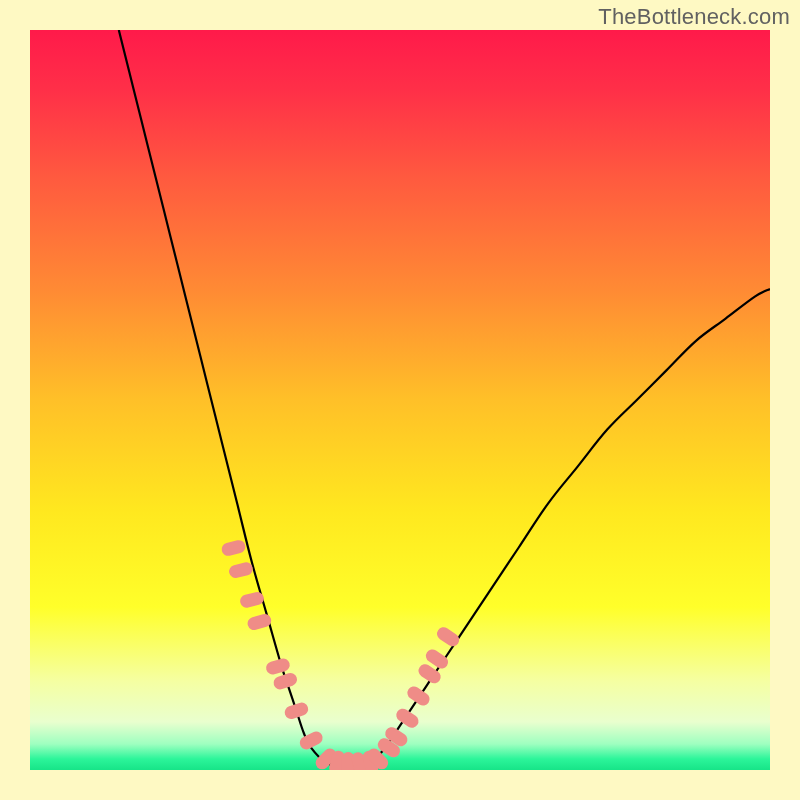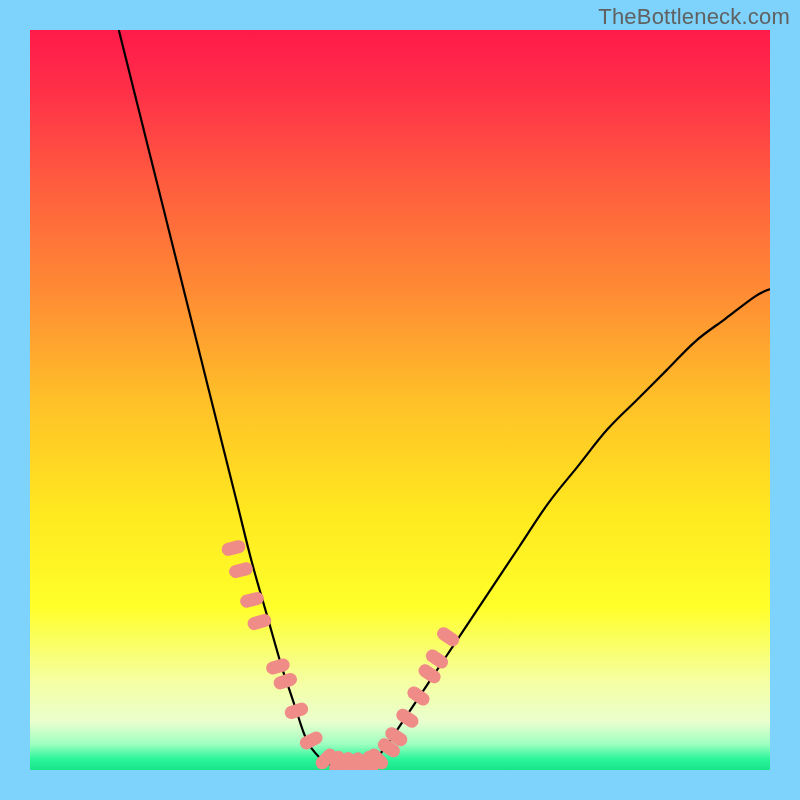--- a/index.html
+++ b/index.html
@@ -7,21 +7,21 @@
     padding: 0;
     width: 800px;
     height: 800px;
     overflow: hidden;
     font-family: Arial, Helvetica, sans-serif;
   }
   .frame {
     position: relative;
     width: 800px;
     height: 800px;
-    background: #7dd3fc;
+    background: #fef9c3;
     box-sizing: border-box;
   }
   .watermark {
     position: absolute;
     top: 4px;
     right: 10px;
     color: #616161;
     font-size: 22px;
     font-weight: 500;
     letter-spacing: 0.2px;

